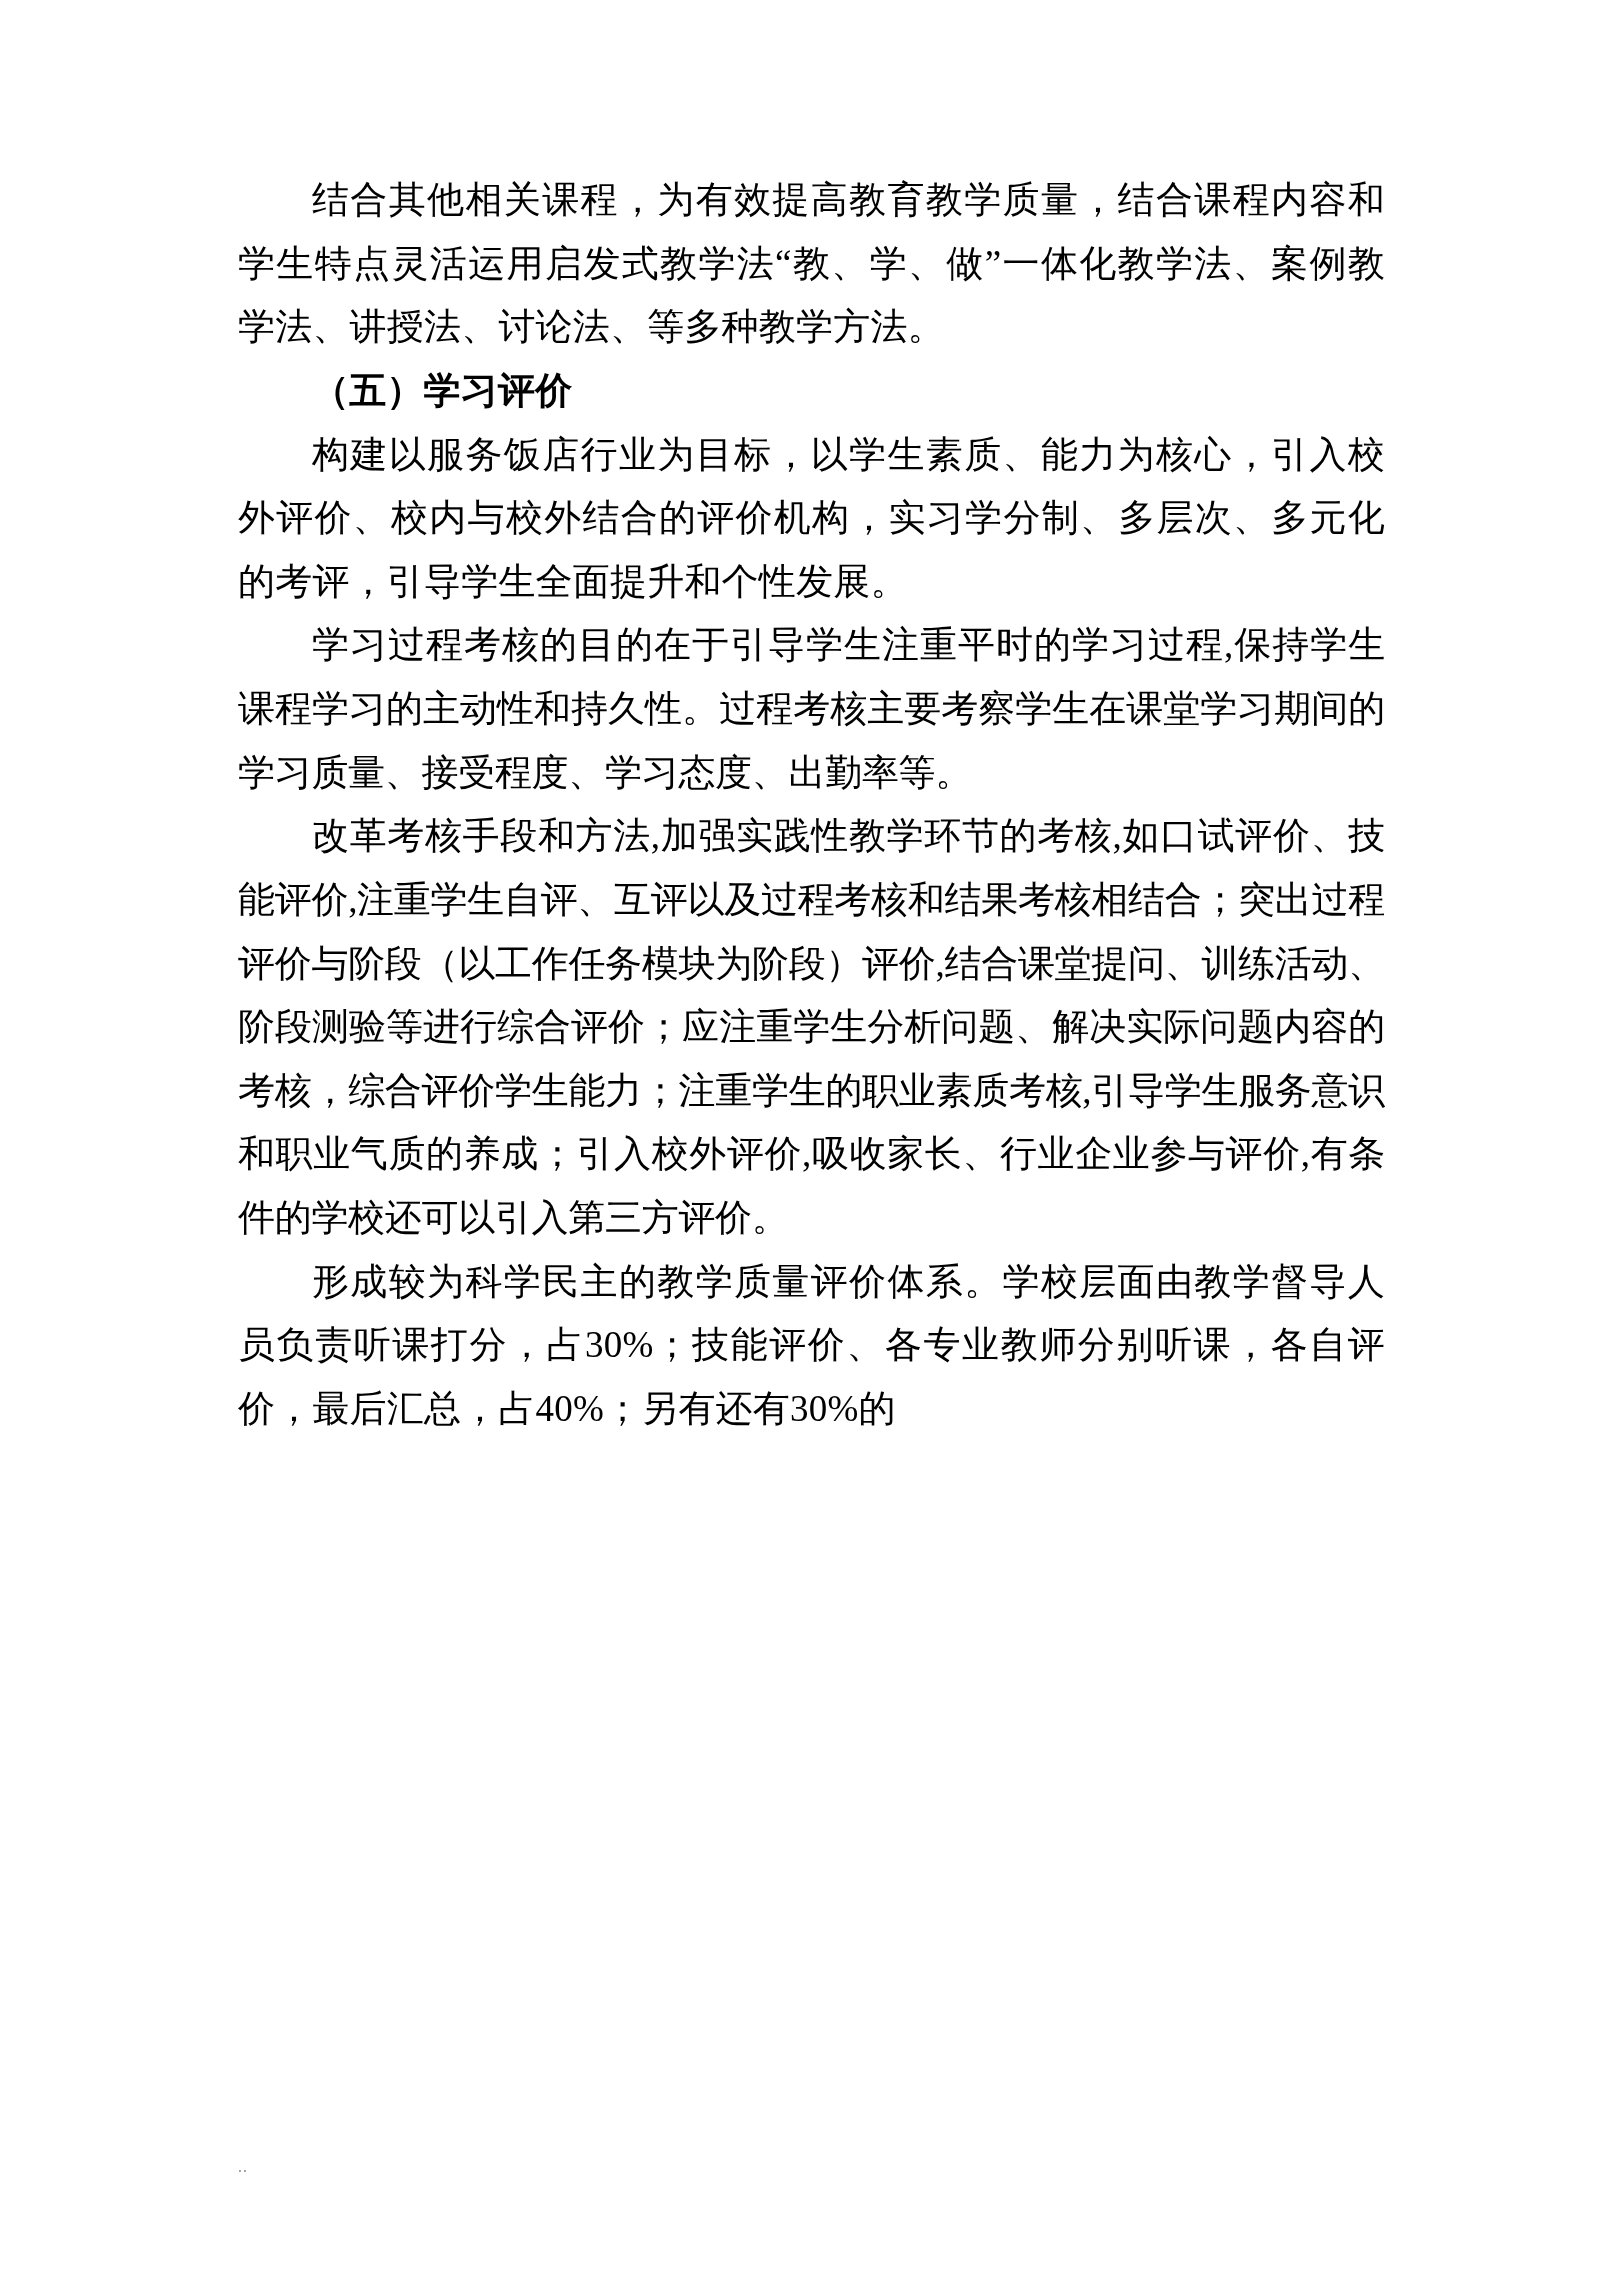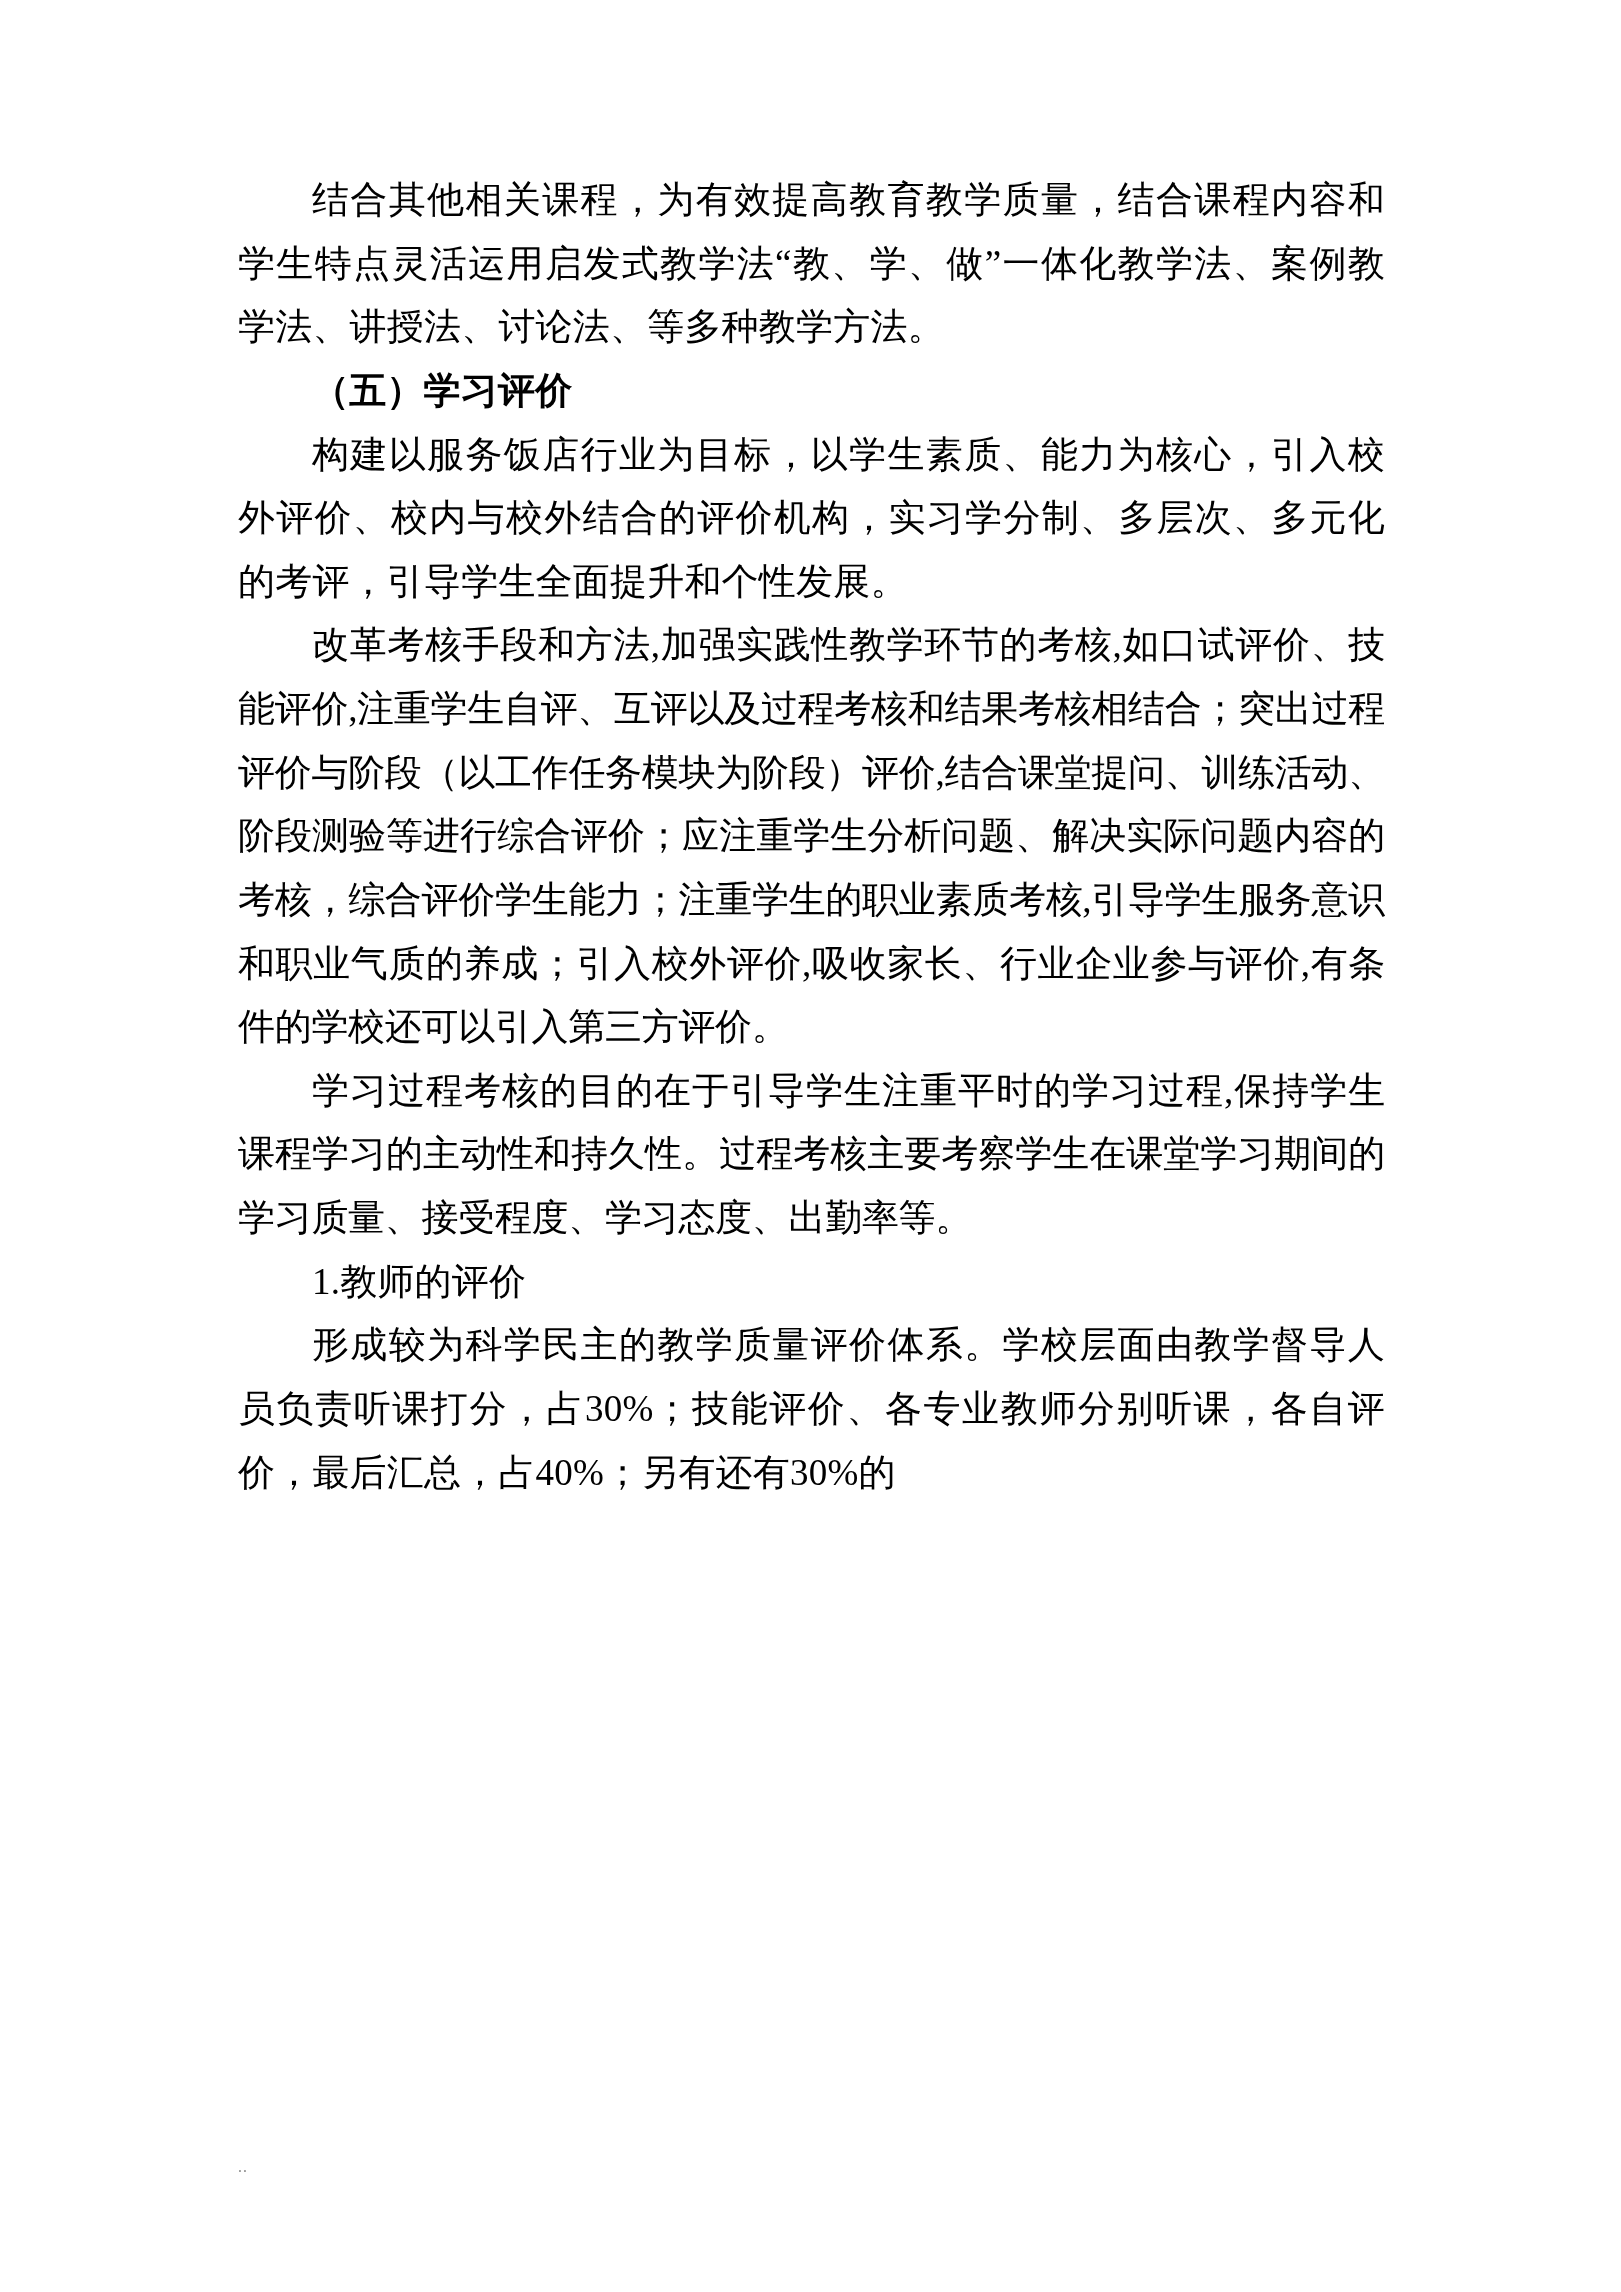--- a/index.html
+++ b/index.html
@@ -64,25 +64,24 @@
 
 <div class="page">
   <div class="content">
 
     <p class="indent">结合其他相关课程，为有效提高教育教学质量，结合课程内容和学生特点灵活运用启发式教学法“教、学、做”一体化教学法、案例教学法、讲授法、讨论法、等多种教学方法。</p>
 
     <p class="heading">（五）学习评价</p>
 
     <p class="indent">构建以服务饭店行业为目标，以学生素质、能力为核心，引入校外评价、校内与校外结合的评价机构，实习学分制、多层次、多元化的考评，引导学生全面提升和个性发展。</p>
 
+    <p class="indent tight">学习过程考核的目的在于引导学生注重平时的学习过程,保持学生课程学习的主动性和持久性。过程考核主要考察学生在课堂学习期间的学习质量、接受程度、学习态度、出勤率等。</p>
+
     <p class="indent tight">改革考核手段和方法,加强实践性教学环节的考核,如口试评价、技能评价,注重学生自评、互评以及过程考核和结果考核相结合；突出过程评价与阶段（以工作任务模块为阶段）评价,结合课堂提问、训练活动、阶段测验等进行综合评价；应注重学生分析问题、解决实际问题内容的考核，综合评价学生能力；注重学生的职业素质考核,引导学生服务意识和职业气质的养成；引入校外评价,吸收家长、行业企业参与评价,有条件的学校还可以引入第三方评价。</p>
 
-    <p class="indent tight">学习过程考核的目的在于引导学生注重平时的学习过程,保持学生课程学习的主动性和持久性。过程考核主要考察学生在课堂学习期间的学习质量、接受程度、学习态度、出勤率等。</p>
-
-    <p class="sub-heading">1.教师的评价</p>
 
     <p class="indent">形成较为科学民主的教学质量评价体系。学校层面由教学督导人员负责听课打分，占30%；技能评价、各专业教师分别听课，各自评价，最后汇总，占40%；另有还有30%的</p>
 
   </div>
 
   <div class="footer-mark">..</div>
 </div>
 
 
 </body></html>

